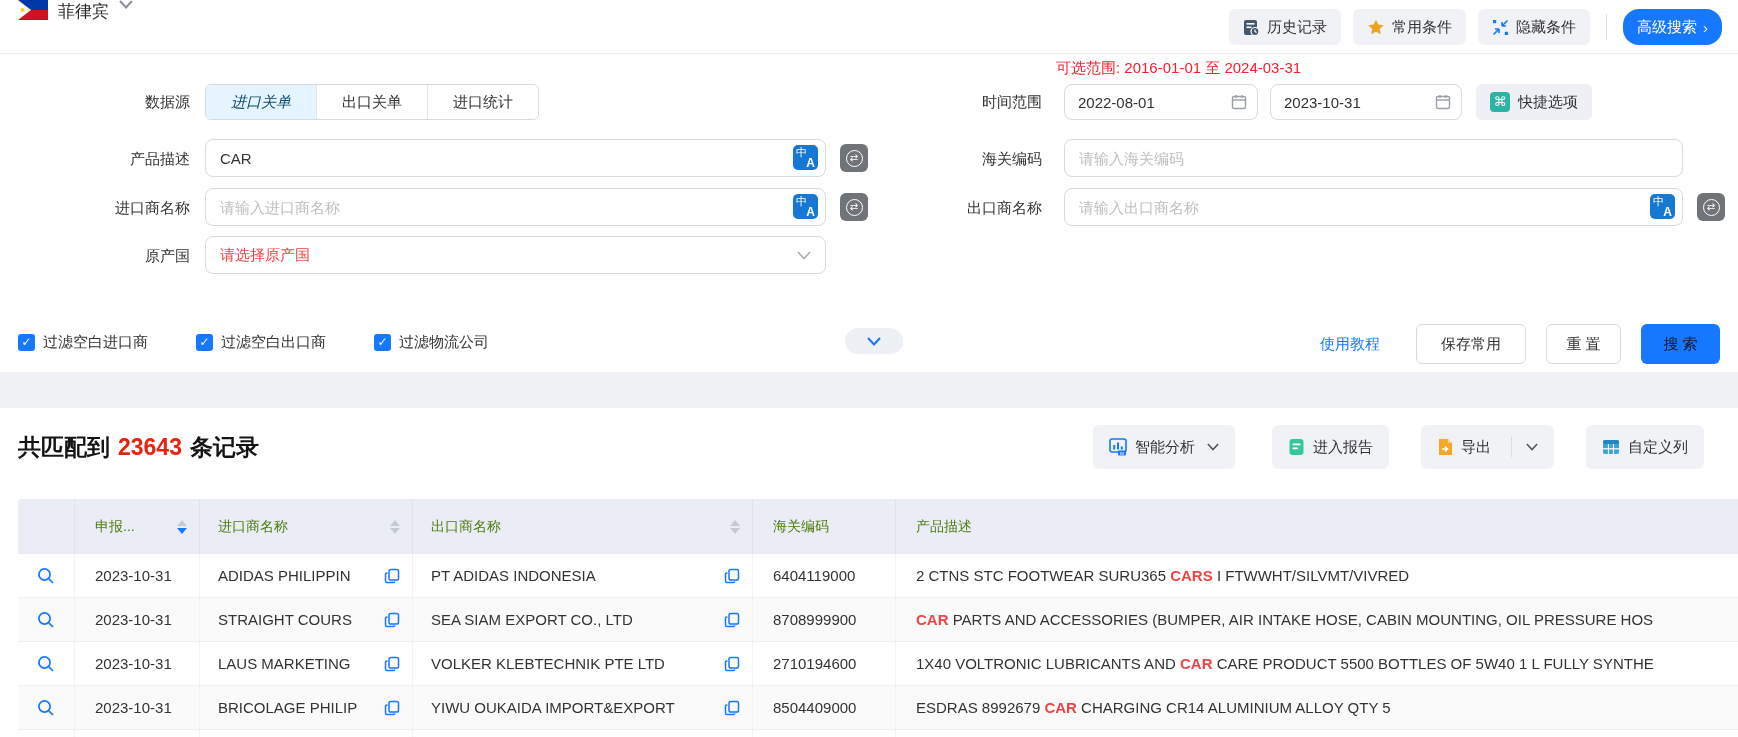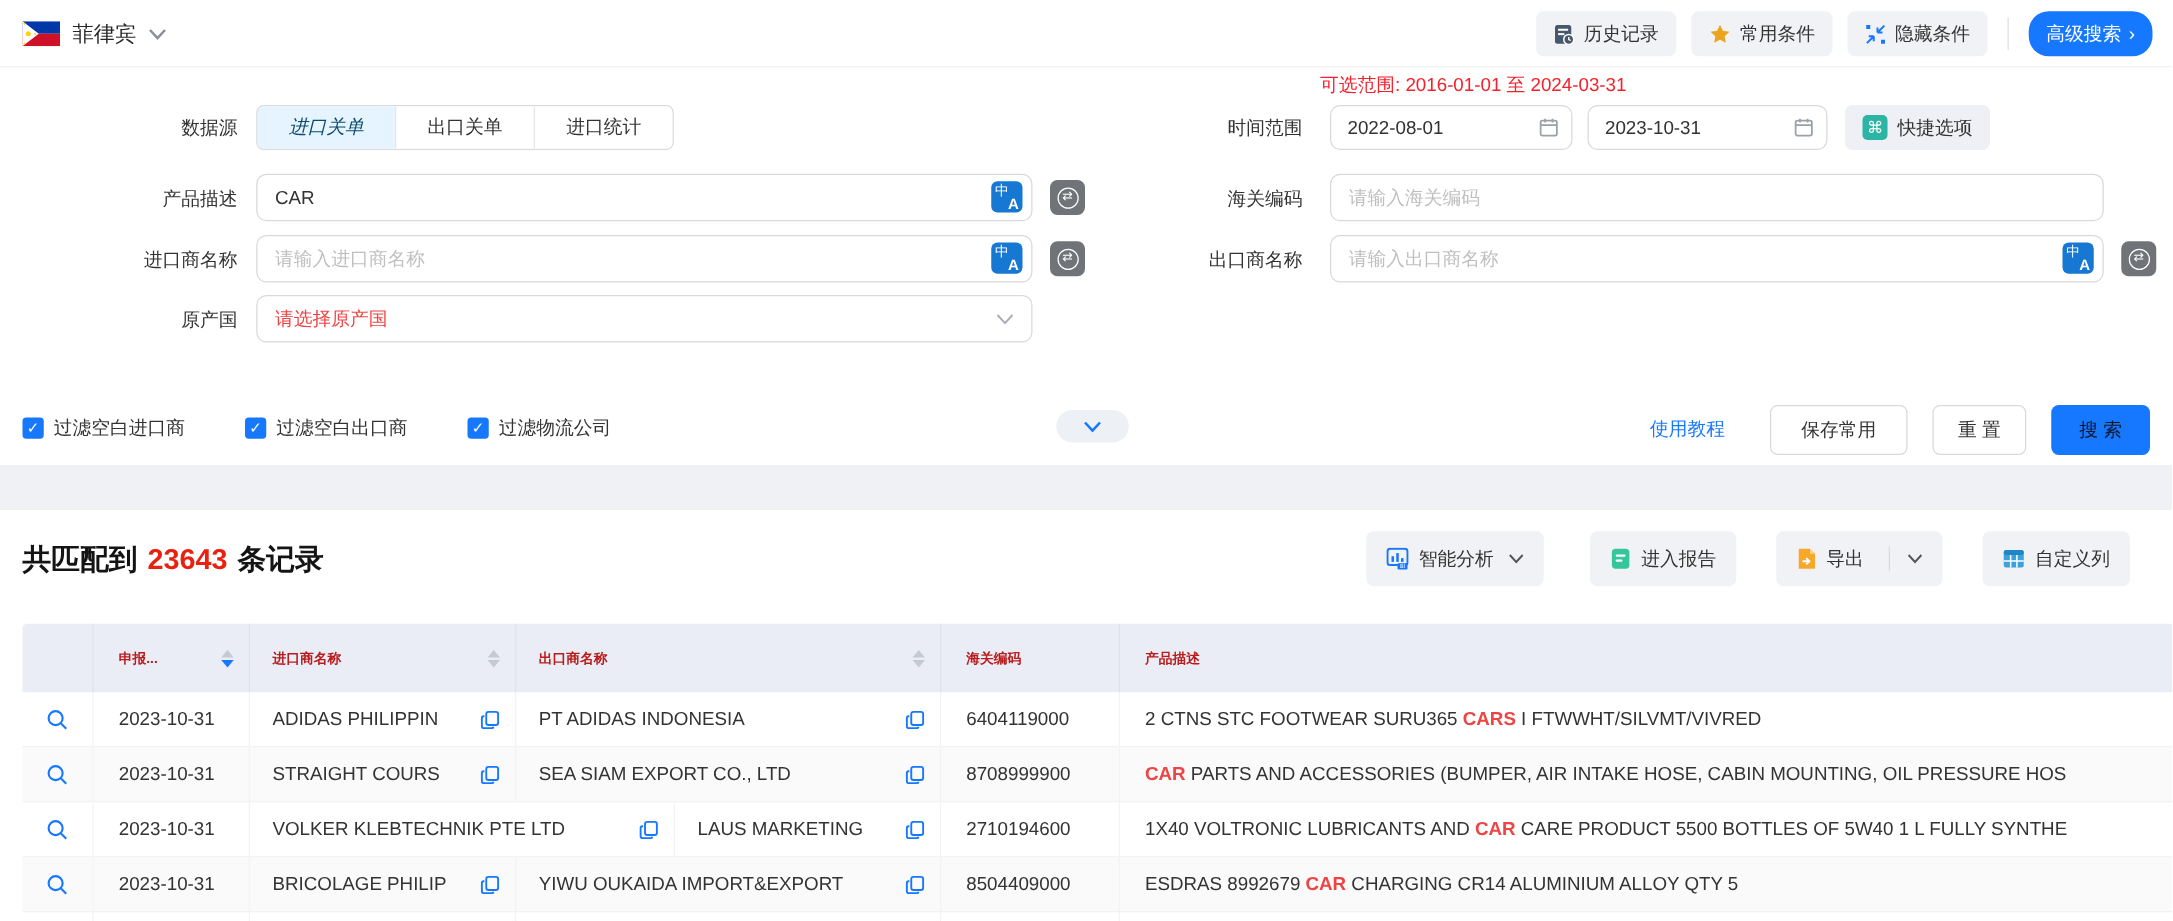--- a/index.html
+++ b/index.html
@@ -2,21 +2,21 @@
 <html><head>
 <meta charset="utf-8">
 <style>
   * { margin:0; padding:0; box-sizing:border-box; }
   html,body { width:1738px; height:737px; }
   body { font-family:"Liberation Sans","DejaVu Sans",sans-serif; color:#333; background:#fff; }
   #app { position:relative; width:1738px; height:737px; overflow:hidden; background:#fff; }
 
   
   .topbar { position:absolute; left:0; top:0; width:100%; height:54px; background:#fff; border-bottom:1px solid #ebedf0; }
-  .country { position:absolute; left:18px; top:0; height:54px; display:flex; align-items:center; gap:10px; cursor:pointer; }
+  .country { position:absolute; left:18px; top:0; height:54px; display:flex; gap:10px; cursor:pointer; }
   .country .cname { font-size:17px; color:#262626; }
   .top-actions { position:absolute; right:16px; top:9px; height:36px; display:flex; align-items:center; gap:12px; }
   .gbtn { height:36px; background:#f0f2f5; border-radius:6px; display:flex; align-items:center; gap:7px; padding:0 14px; font-size:15px; color:#333; cursor:pointer; }
   .vdiv { width:1px; height:26px; background:#dcdfe4; margin:0 4px; }
   .pbtn { height:36px; background:#1677ff; color:#fff; border-radius:16px; display:flex; align-items:center; gap:6px; padding:0 14px; font-size:15px; cursor:pointer; }
   .pbtn .arrow { font-size:15px; }
 
   
   .panel { position:absolute; left:0; top:54px; width:100%; height:318px; background:#fff; }
   .hint-red { position:absolute; left:1056px; top:5px; font-size:15px; color:#f5222d; }
@@ -63,21 +63,21 @@
   .results { position:absolute; left:0; top:408px; width:100%; height:329px; background:#fff; }
   .count-line { position:absolute; left:18px; top:24px; font-size:23px; font-weight:bold; color:#141414; }
   .count-line .red { color:#e8220f; margin:0 8px; }
   .rbtn { position:absolute; top:17px; height:44px; background:#f0f2f5; border-radius:6px; display:flex; align-items:center; gap:8px; padding:0 16px; font-size:15px; color:#333; cursor:pointer; }
   .rbtn .chev { margin-left:4px; }
   .rbtn .sep { width:1px; height:20px; background:#d8dce3; margin:0 2px 0 12px; }
 
   
   .tbl { position:absolute; left:18px; top:91px; width:1720px; }
   .thead { display:flex; height:55px; background:#eaedf5; border-radius:4px 0 0 0; }
-  .th { display:flex; align-items:center; font-size:11px; font-weight:bold; color:#b91c1c; border-right:1px solid #dfe3ee; padding:0 12px 0 18px; }
+  .th { display:flex; align-items:center; font-size:14px; font-weight:normal; color:#4d7c0f; border-right:1px solid #dfe3ee; padding:0 12px 0 18px; }
   .th:last-child { border-right:none; }
   .trow { display:flex; height:44px; border-bottom:1px solid #f0f0f0; background:#fff; align-items:center; }
   .trow:nth-child(even) { background:#fafafa; }
   .td { height:100%; display:flex; align-items:center; font-size:15px; color:#333; border-right:1px solid #f2f3f6; padding:0 12px 0 18px; overflow:hidden; }
   .td:last-child { border-right:none; }
   .c0 { width:57px; justify-content:center; padding:0; }
   .c1 { width:125px; padding-left:20px; }
   .c2 { width:213px; justify-content:space-between; }
   .c3 { width:340px; justify-content:space-between; }
   .c4 { width:143px; padding-left:20px; }
@@ -395,29 +395,29 @@
   <div class="trow">
     <div class="td c0">
       <svg width="18" height="18" viewBox="0 0 18 18">
         <circle cx="7.5" cy="7.5" r="5.6" fill="none" stroke="#1677ff" stroke-width="1.7"></circle>
         <line x1="11.8" y1="11.8" x2="16" y2="16" stroke="#1677ff" stroke-width="1.7"></line>
       </svg>
     </div>
     <div class="td c1">
               <span class="v-date">2023-10-31</span>
             </div>
+    <div class="td c2">
+      <span class="v-importer nm">LAUS MARKETING</span>
+      <svg width="16" height="16" viewBox="0 0 16 16">
+        <rect x="5" y="1.5" width="9.5" height="10.5" rx="1.8" fill="none" stroke="#1677ff" stroke-width="1.5"></rect>
+        <path d="M3.5 5 H2.8 A1.3 1.3 0 0 0 1.5 6.3 V13 A1.5 1.5 0 0 0 3 14.5 H9.5 A1.3 1.3 0 0 0 10.8 13.4" fill="none" stroke="#1677ff" stroke-width="1.5"></path>
+      </svg>
+    </div>
     <div class="td c3">
       <span class="v-exporter nm">VOLKER KLEBTECHNIK PTE LTD</span>
-      <svg width="16" height="16" viewBox="0 0 16 16">
-        <rect x="5" y="1.5" width="9.5" height="10.5" rx="1.8" fill="none" stroke="#1677ff" stroke-width="1.5"></rect>
-        <path d="M3.5 5 H2.8 A1.3 1.3 0 0 0 1.5 6.3 V13 A1.5 1.5 0 0 0 3 14.5 H9.5 A1.3 1.3 0 0 0 10.8 13.4" fill="none" stroke="#1677ff" stroke-width="1.5"></path>
-      </svg>
-    </div>
-    <div class="td c2">
-      <span class="v-importer nm">LAUS MARKETING</span>
       <svg width="16" height="16" viewBox="0 0 16 16">
         <rect x="5" y="1.5" width="9.5" height="10.5" rx="1.8" fill="none" stroke="#1677ff" stroke-width="1.5"></rect>
         <path d="M3.5 5 H2.8 A1.3 1.3 0 0 0 1.5 6.3 V13 A1.5 1.5 0 0 0 3 14.5 H9.5 A1.3 1.3 0 0 0 10.8 13.4" fill="none" stroke="#1677ff" stroke-width="1.5"></path>
       </svg>
     </div>
     <div class="td c4">
               <span class="v-hs">2710194600</span>
             </div>
     <div class="td c5">
               <span class="v-desc nm"><span>1X40 VOLTRONIC LUBRICANTS AND </span><span class="hl">CAR</span><span> CARE PRODUCT 5500 BOTTLES OF 5W40 1 L FULLY SYNTHE</span></span>

